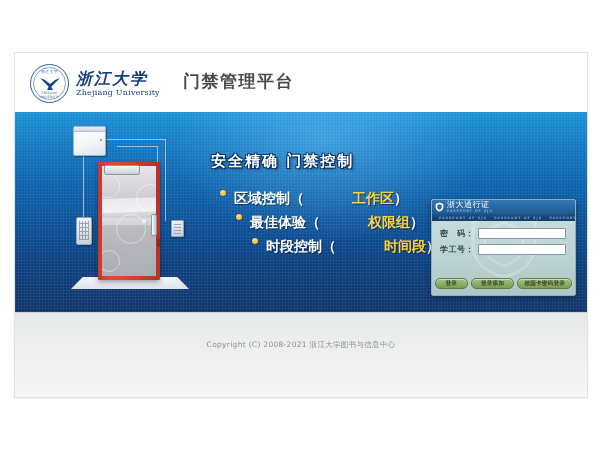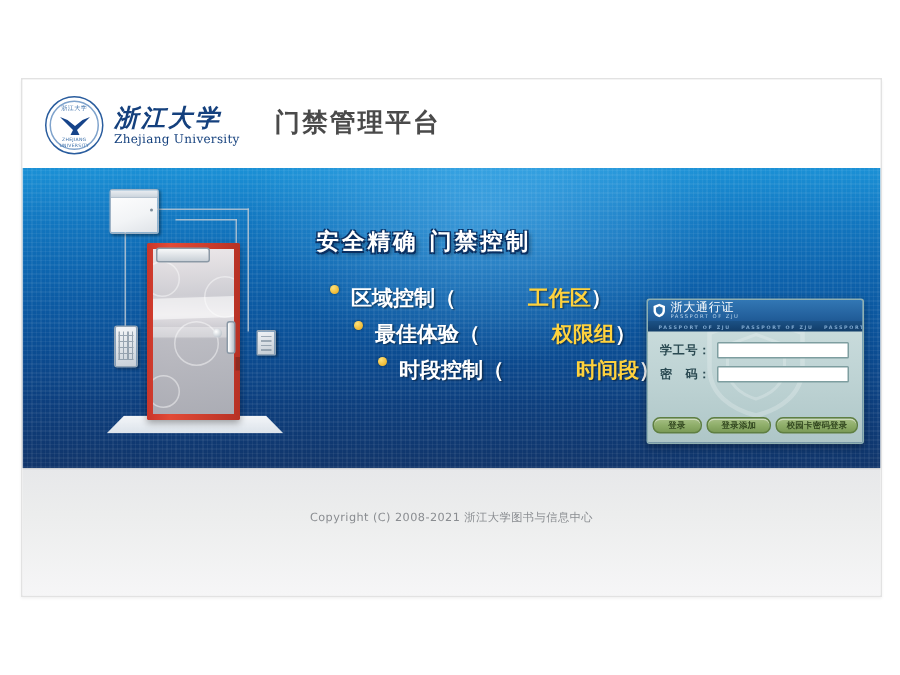--- a/index.html
+++ b/index.html
@@ -600,26 +600,26 @@
 
       <div class="lp-strip">
         <span>PASSPORT OF ZJU</span>
         <span>PASSPORT OF ZJU</span>
         <span>PASSPORT OF ZJU</span>
 
       </div>
 
       <div class="lp-form">
         <div class="lp-row">
+          <div class="lp-label">密　码：</div>
+          <input class="lp-input" type="password" value="" style="">
+        </div>
+        <div class="lp-row">
           <div class="lp-label">学工号：</div>
           <input class="lp-input" type="text" value="" style="">
-        </div>
-        <div class="lp-row">
-          <div class="lp-label">密　码：</div>
-          <input class="lp-input" type="password" value="" style="">
         </div>
       </div>
 
       <div class="lp-buttons">
         <div class="lp-btn b-login">登录</div>
         <div class="lp-btn b-add">登录添加</div>
         <div class="lp-btn b-card">校园卡密码登录</div>
       </div>
     </div>
   </div>

